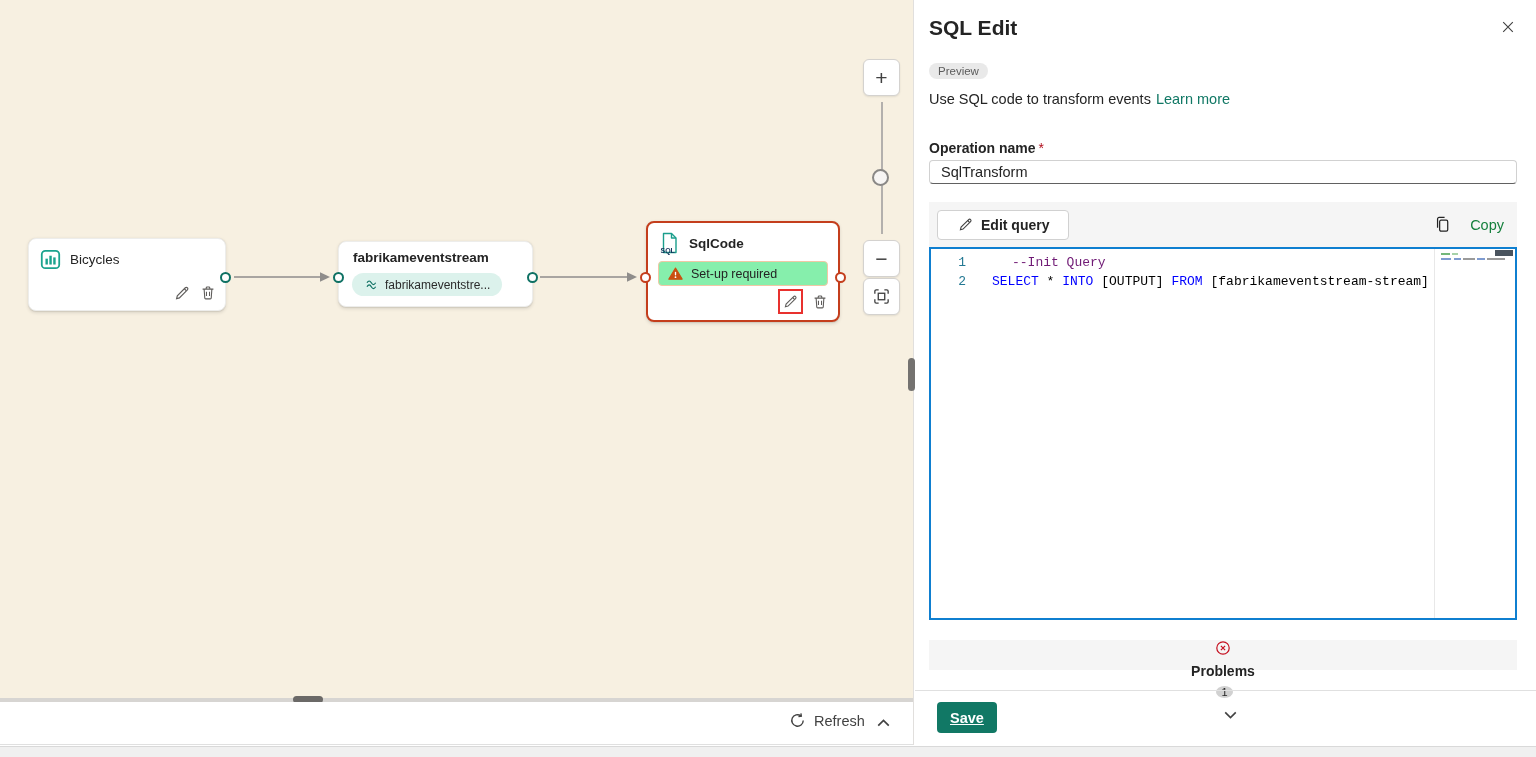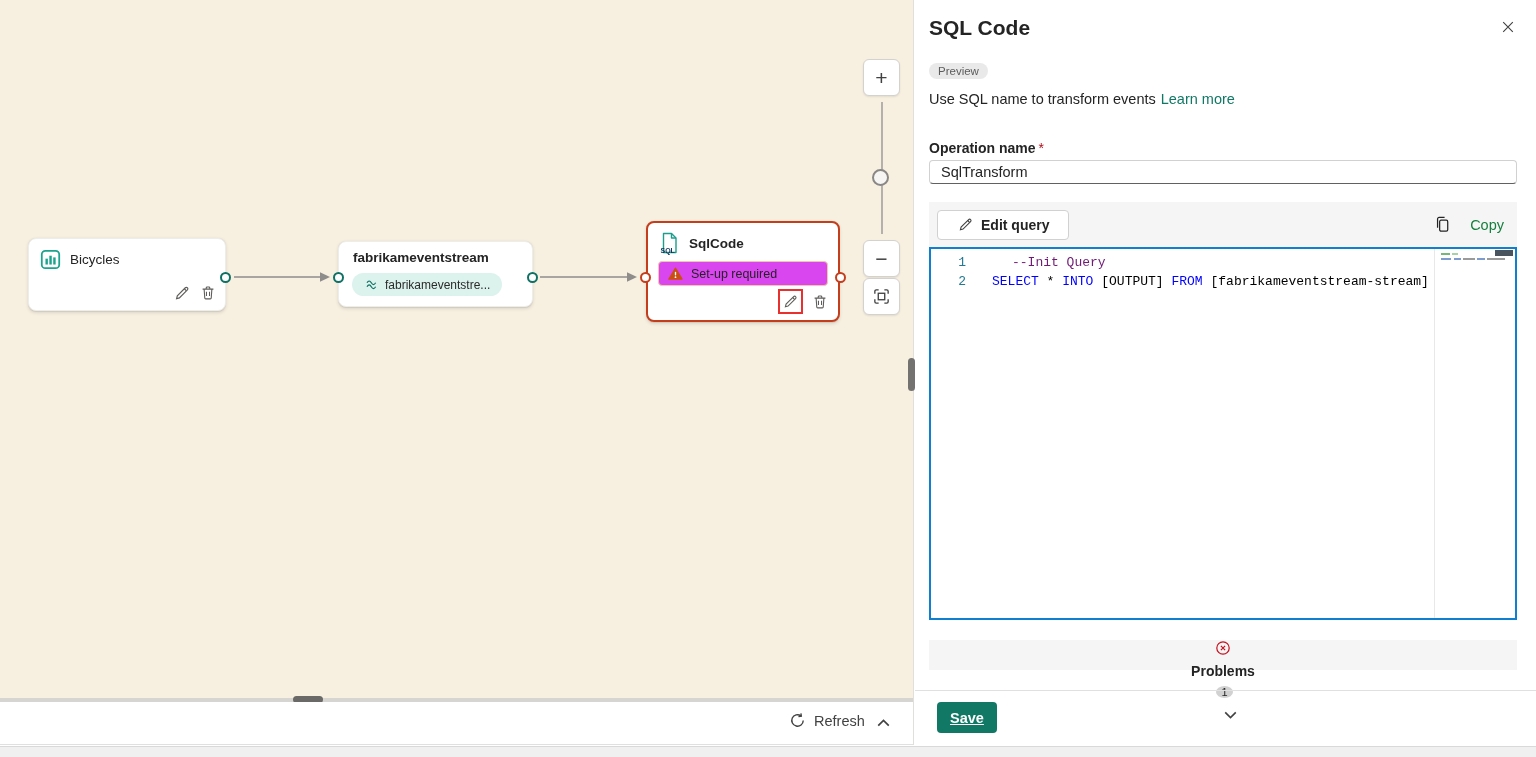--- a/index.html
+++ b/index.html
@@ -18,21 +18,21 @@
   .node-sqlcode { left:646px; top:221px; width:194px; height:101px; border:2px solid #c43e1c;text-align:right; }
 
   .node-title-row { position:absolute; left:11px; top:10px; display:flex; align-items:center; gap:9px; }
   .node-title { font-size:13.5px; color:#242424; white-space:nowrap; }
   .bold { font-weight:700; }
   .node-actions { position:absolute; right:8px; bottom:8px; display:flex; align-items:center; gap:8px; color:#5f5d5b; }
   .icon-btn { background:none; border:none; color:#5f5d5b; display:flex; align-items:center; cursor:pointer; padding:0; }
 
   .stream-pill { position:absolute; left:13px; top:31px; height:23px; display:flex; align-items:center; gap:6px; padding:0 12px; background:#dcf2ec; border-radius:12px; font-size:12px; color:#2b2b2b; white-space:nowrap; }
 
-  .warning-pill { position:absolute; left:10px; right:10px; top:38px; height:25px; display:flex; align-items:center; gap:8px; padding:0 9px; background:#d946ef; border:1px solid #f1c7a5; border-radius:4px; font-size:12.5px; color:#242424; }
+  .warning-pill { position:absolute; left:10px; right:10px; top:38px; height:25px; display:flex; align-items:center; gap:8px; padding:0 9px; background:#86efac; border:1px solid #f1c7a5; border-radius:4px; font-size:12.5px; color:#242424; }
 
   .annotation-box { border:2.5px solid #e8312e; width:25px; height:25px; display:flex; align-items:center; justify-content:center; }
 
   .connector { position:absolute; width:11px; height:11px; border-radius:50%; background:#fff; border:2.5px solid #0e7163; }
   .connector.orange { border-color:#c43e1c; }
 
   
   .zoom-btn { position:absolute; width:37px; height:37px; background:#fff; border:1px solid #d4d2cf; border-radius:6px; box-shadow:0 1px 2px rgba(0,0,0,.09); display:flex; align-items:center; justify-content:center; font-size:21px; color:#424242; cursor:pointer; }
   .zoom-plus { left:863px; top:59px; }
   .zoom-minus { left:863px; top:240px; }
@@ -224,33 +224,33 @@
         <span>
           <svg width="19" height="19" viewBox="0 0 18 18">
               <path d="M4 11l5-5 5 5" fill="none" stroke="currentColor" stroke-width="1.6"></path>
             </svg>
         </span>
       </button>
     </div>
   </div>
 
   <div class="panel">
-    <div class="panel-title">SQL Code</div>
+    <div class="panel-title">SQL Edit</div>
     <button class="close-btn">
       <span>
         <svg width="16" height="16" viewBox="0 0 20 20">
             <path d="M4 4l12 12M16 4L4 16" stroke="#424242" stroke-width="1.4"></path>
           </svg>
       </span>
     </button>
 
     <span class="preview-badge">Preview</span>
 
     <div class="description">
-      <span>Use SQL name to transform events</span><a class="learn-more">Learn more</a>
+      <span>Use SQL code to transform events</span><a class="learn-more">Learn more</a>
     </div>
 
     <div class="op-label">
       <span>Operation name</span><span class="required">*</span>
     </div>
     <input class="op-input" type="text" value="SqlTransform" style="">
 
     <div class="query-toolbar">
       <button class="edit-query-btn">
         <span>

